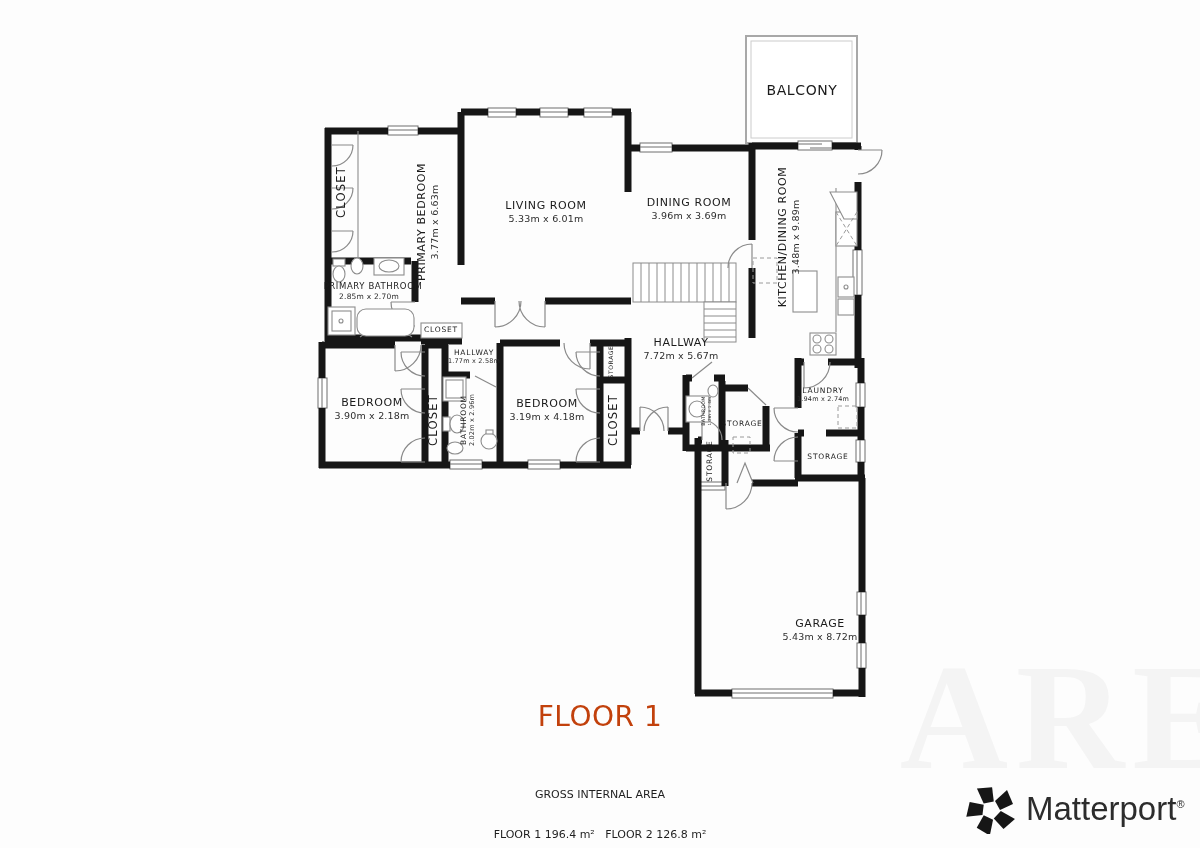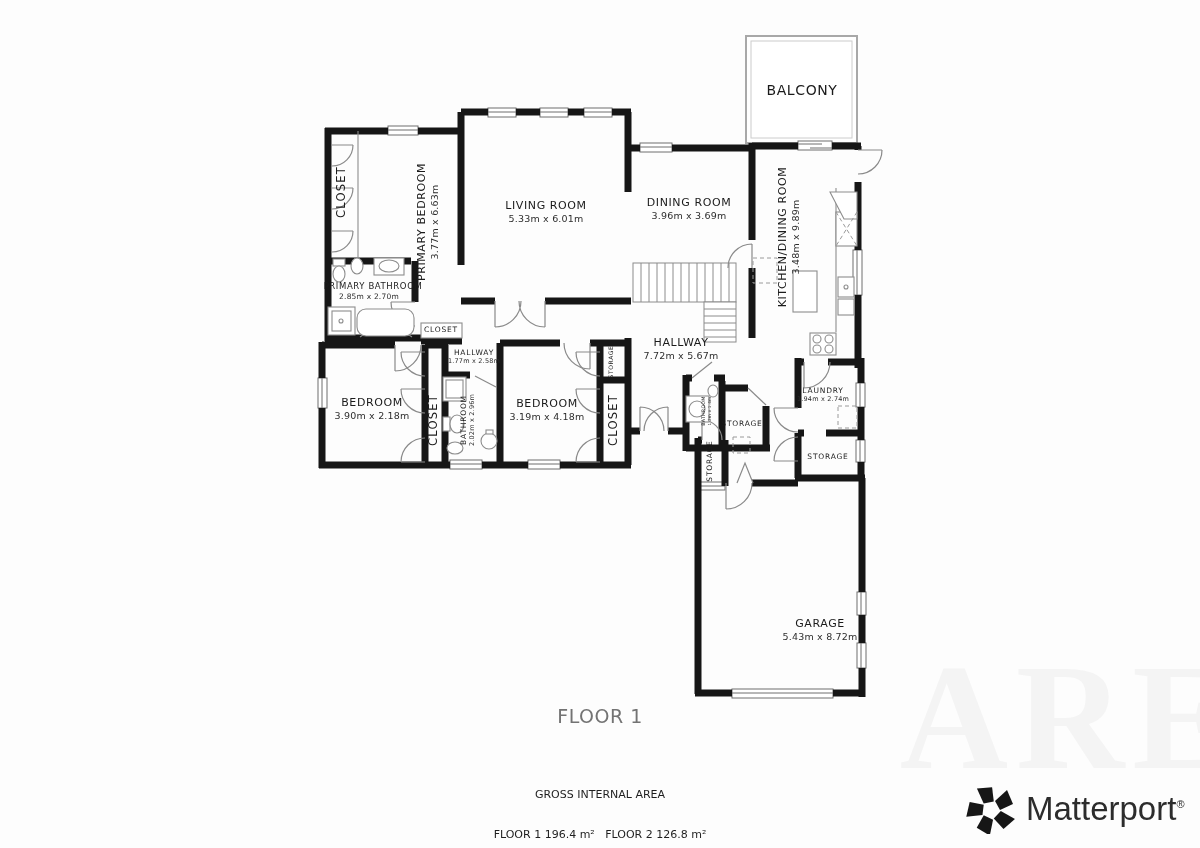--- a/index.html
+++ b/index.html
@@ -14,21 +14,21 @@
   .room-label .nm{letter-spacing:.6px;}
   .room-label .dims{letter-spacing:.2px;color:#2d2d2d;}
   .lg .nm{font-size:11px;} .lg .dims{font-size:9.5px;}
   .md .nm{font-size:14px;}
   .sm .nm{font-size:8.5px;padding-left:8px;} .sm .dims{font-size:7.5px;}
   .xs .nm{font-size:7.5px;letter-spacing:.8px;} .xs .dims{font-size:6.5px;}
   .xxs .nm{font-size:6px;letter-spacing:.6px;}
   .tiny .nm{font-size:4.8px;letter-spacing:.2px;} .tiny .dims{font-size:4.2px;}
   .cv .nm{font-size:11.5px;letter-spacing:1.2px;}
   .floor-title{position:absolute;left:600px;top:716px;transform:translate(-50%,-50%);
-               font-size:19px;color:#737373;letter-spacing:.5px;z-index:3;}
+               font-size:28px;color:#c2410c;letter-spacing:.5px;z-index:3;}
   .summary{position:absolute;left:600px;top:762px;transform:translateX(-50%);
            text-align:center;font-size:11px;color:#1f1f1f;line-height:1.2;
            white-space:pre-wrap;z-index:3;width:900px;}
   .watermark{position:absolute;left:1070px;top:717px;transform:translate(-50%,-50%);
              font-family:"Liberation Serif",serif;font-size:150px;font-weight:bold;
              color:#f4f4f4;letter-spacing:8px;z-index:1;user-select:none;}
   .brand{position:absolute;left:966px;top:784px;display:flex;align-items:center;
          gap:10px;z-index:4;}
   .brand .word{font-family:Liberation Sans, sans-serif;font-size:33px;color:#2c2c2c;}
   .brand sup{font-size:11px;color:#2c2c2c;}

